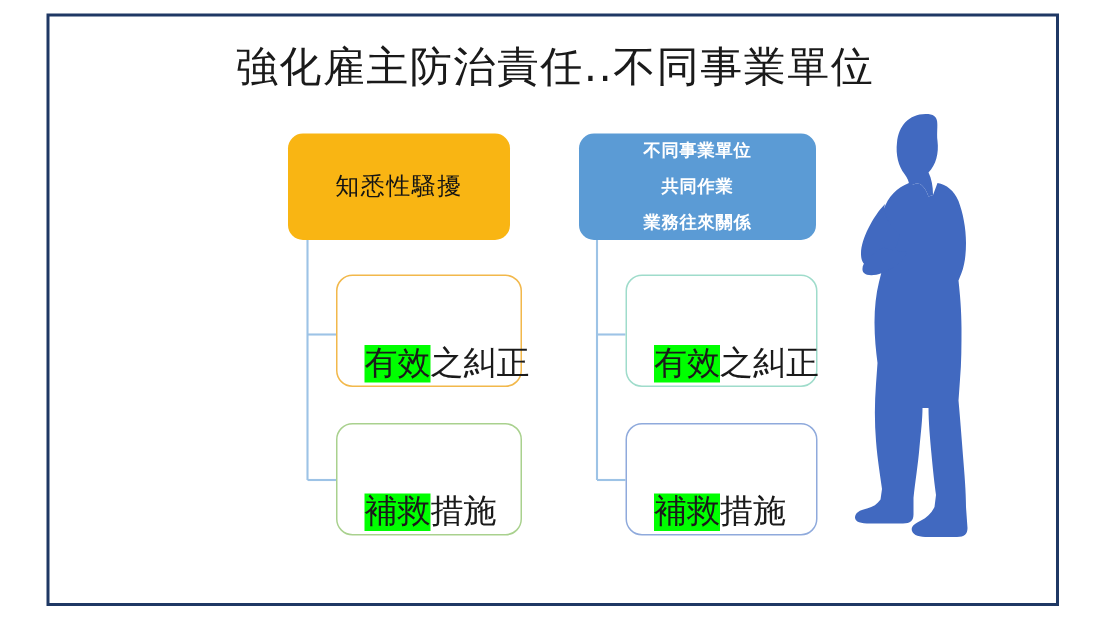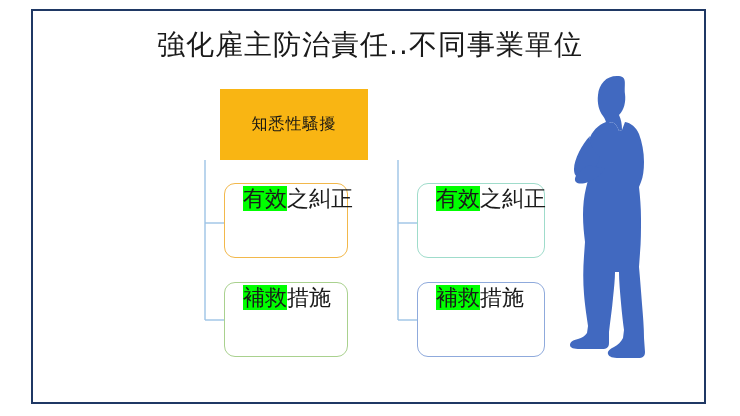--- a/index.html
+++ b/index.html
@@ -58,43 +58,42 @@
   .node {
     position: absolute;
     box-sizing: border-box;
     display: flex;
     flex-direction: column;
     align-items: center;
     justify-content: center;
   }
   .node-root-orange {
     background: #F9B513;
-    border-radius: 0;
+    border-radius: 10px;
     color: #141414;
     font-size: 16px;
     letter-spacing: 1px;
-    margin-left: 28px;
   }
   .node-root-blue {
     background: #5B9BD5;
     border-radius: 10px;
     color: #ffffff;
     font-size: 11.5px;
     letter-spacing: 0.5px;
     font-weight: bold;
     gap: 9px;
   }
   .node-child {
     background: #ffffff;
     border-radius: 11px;
     border: 1.4px solid #cccccc;
     font-size: 22px;
     color: #1a1a1a;
     align-items: flex-start;
-    justify-content: flex-start;
+    justify-content: flex-end;
     padding-left: 18px;
   }
   .border-orange { border-color: #F2B84B; }
   .border-green  { border-color: #A9D18E; }
   .border-teal   { border-color: #9FDCCB; }
   .border-blue   { border-color: #8FAADC; }
 
   .hl {
     background: #00FF00;
     color: #1a1a1a;
@@ -136,20 +135,25 @@
   <div class="node node-child border-green" style="left:224px; top:282px; width:124px; height:75px;">
     <span class="node-line"><span class="hl">補救</span><span>措施</span></span>
   </div>
 
   <svg class="connector-svg" style="left:386px; top:160px; width:40px; height:170px;" viewBox="0 0 40 170">
     <path class="conn-line" d="M 12 0 L 12 160"></path>
     <path class="conn-line" d="M 12 63 L 31 63"></path>
     <path class="conn-line" d="M 12 160 L 31 160"></path>
   </svg>
 
+  <div class="node node-root-blue" style="left:386px; top:89px; width:158px; height:71px;">
+    <span class="node-line">不同事業單位</span>
+    <span class="node-line">共同作業</span>
+    <span class="node-line">業務往來關係</span>
+  </div>
 
   <div class="node node-child border-teal" style="left:417px; top:183px; width:128px; height:75px;">
     <span class="node-line"><span class="hl">有效</span><span>之糾正</span></span>
   </div>
 
   <div class="node node-child border-blue" style="left:417px; top:282px; width:128px; height:75px;">
     <span class="node-line"><span class="hl">補救</span><span>措施</span></span>
   </div>
 
   <svg id="silhouette" viewBox="0 0 118 290" preserveAspectRatio="xMidYMin meet">

